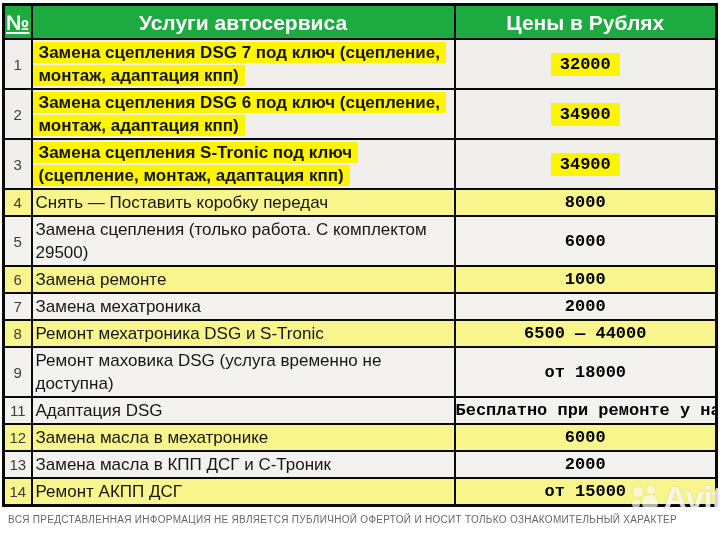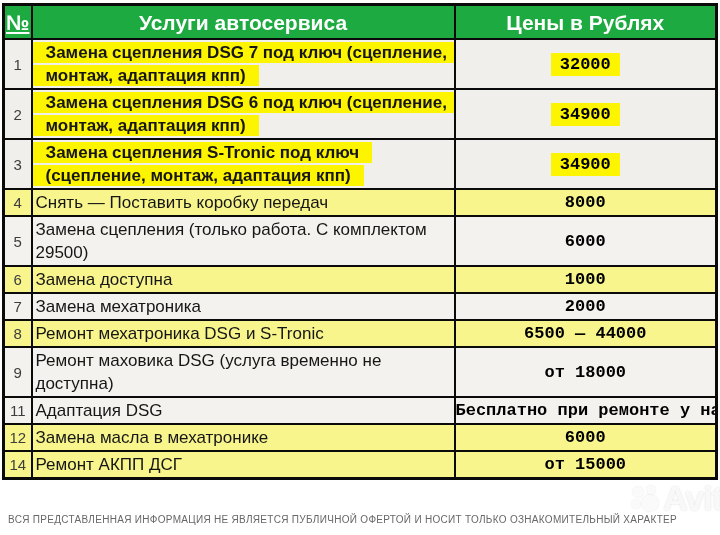--- a/index.html
+++ b/index.html
@@ -58,21 +58,21 @@
     font-family: Liberation Mono, monospace;
   }
 
   tr.row-highlight td { background: var(--cell-offwhite, #f1efeb); }
   tr.row-highlight td.service { font-weight: bold; padding: 1px 0 1px 0; }
   tr.row-yellow td { background: var(--row-yellow, #f9f58d); }
   tr.row-plain  td { background: var(--row-plain, #f4f2ee); }
 
   .hl {
     background: var(--highlight-yellow, #fdf400);
-    padding: 1px 13px;
+    padding: 1px 6px;
     -webkit-box-decoration-break: clone;
     box-decoration-break: clone;
   }
   td.price .hl { padding: 2px 9px; }
 
   .disclaimer {
     position: absolute;
     left: 8px; top: 514px;
     font-size: 10px;
     letter-spacing: 0.3px;
@@ -135,21 +135,21 @@
           <td class="service">Снять — Поставить коробку передач</td>
           <td class="price">8000</td>
         </tr>
         <tr class="row-plain">
           <td class="num">5</td>
           <td class="service">Замена сцепления (только работа. С комплектом 29500)</td>
           <td class="price">6000</td>
         </tr>
         <tr class="row-yellow">
           <td class="num">6</td>
-          <td class="service">Замена доступна</td>
+          <td class="service">Замена ремонте</td>
           <td class="price">1000</td>
         </tr>
         <tr class="row-plain">
           <td class="num">7</td>
           <td class="service">Замена мехатроника</td>
           <td class="price">2000</td>
         </tr>
         <tr class="row-yellow">
           <td class="num">8</td>
           <td class="service">Ремонт мехатроника DSG и S-Tronic</td>
@@ -162,20 +162,25 @@
         </tr>
         <tr class="row-plain">
           <td class="num">11</td>
           <td class="service">Адаптация DSG</td>
           <td class="price">Бесплатно при ремонте у нас</td>
         </tr>
         <tr class="row-yellow">
           <td class="num">12</td>
           <td class="service">Замена масла в мехатронике</td>
           <td class="price">6000</td>
+        </tr>
+        <tr class="row-plain">
+          <td class="num">13</td>
+          <td class="service">Замена масла в КПП ДСГ и С-Троник</td>
+          <td class="price">2000</td>
         </tr>
         <tr class="row-yellow">
           <td class="num">14</td>
           <td class="service">Ремонт АКПП ДСГ</td>
           <td class="price">от 15000</td>
         </tr>
       </tbody>
   </table>
 
   <div class="disclaimer">ВСЯ ПРЕДСТАВЛЕННАЯ ИНФОРМАЦИЯ НЕ ЯВЛЯЕТСЯ ПУБЛИЧНОЙ ОФЕРТОЙ И НОСИТ ТОЛЬКО ОЗНАКОМИТЕЛЬНЫЙ ХАРАКТЕР</div>

